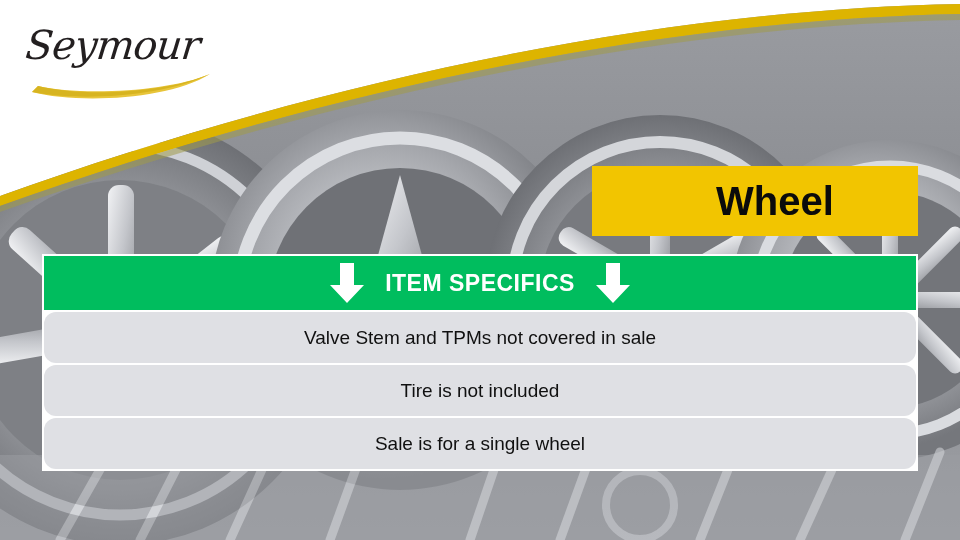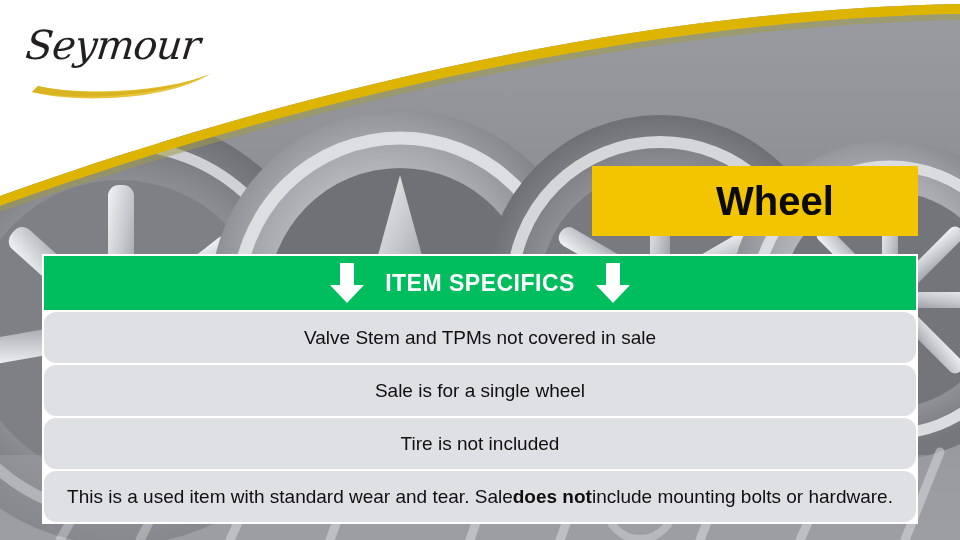--- a/index.html
+++ b/index.html
@@ -271,25 +271,20 @@
     <div class="hdr-label">ITEM SPECIFICS</div>
     <svg class="arrow-icon" width="38" height="44" viewBox="0 0 38 44">
       <path d="M12 2 L26 2 L26 24 L36 24 L19 42 L2 24 L12 24 Z" fill="#ffffff"></path>
     </svg>
   </div>
 
   <div class="spec-row">
     <span>Valve Stem and TPMs not covered in sale</span>
   </div>
   <div class="spec-row">
+    <span>Tire is not included</span>
+  </div>
+  <div class="spec-row">
     <span>Sale is for a single wheel</span>
   </div>
-  <div class="spec-row">
-    <span>Tire is not included</span>
-  </div>
-
-  <div class="spec-row wide">
-    <span>This is a used item with standard wear and tear. Sale </span>
-      <b>does not</b>
-      <span> include mounting bolts or hardware.</span>
-  </div>
+
 
 </div>
 
 </body></html>

